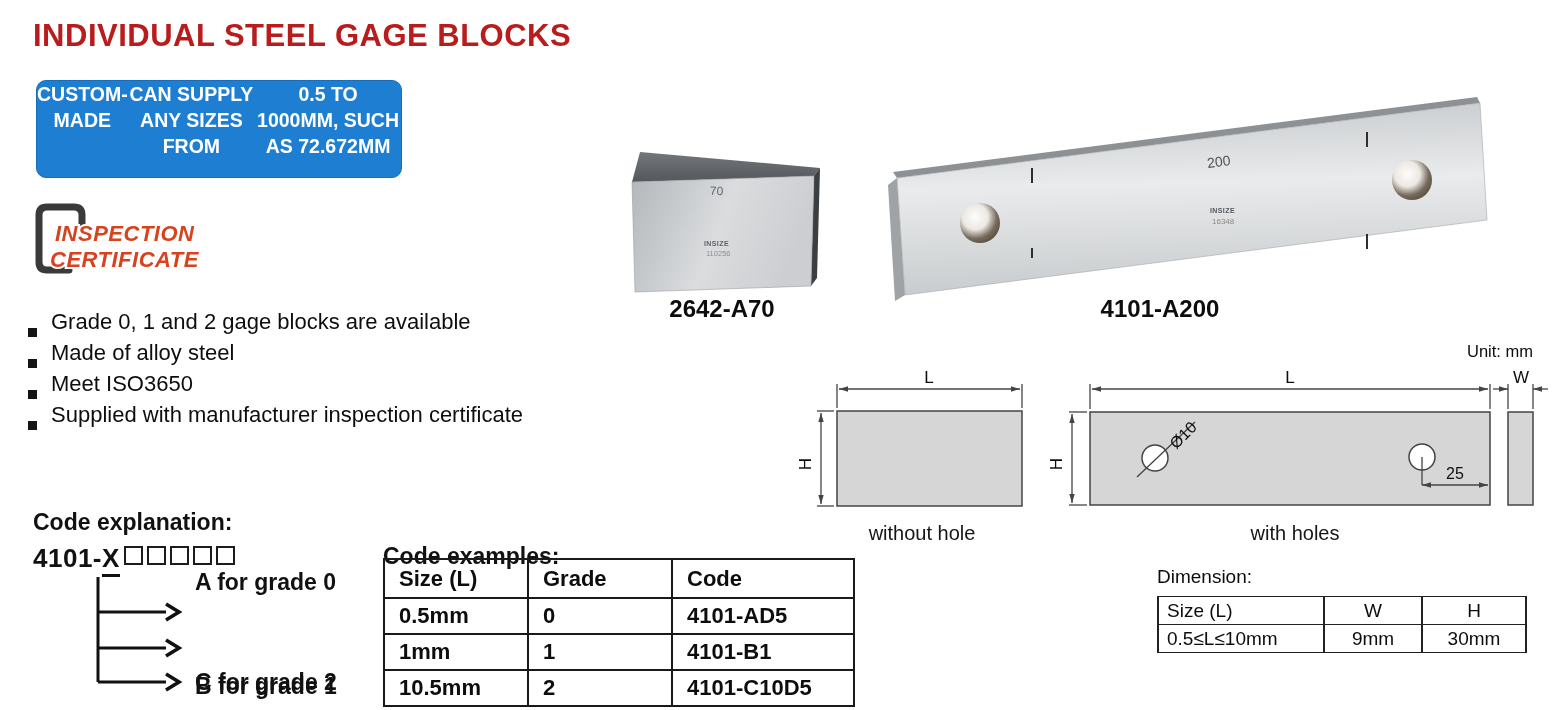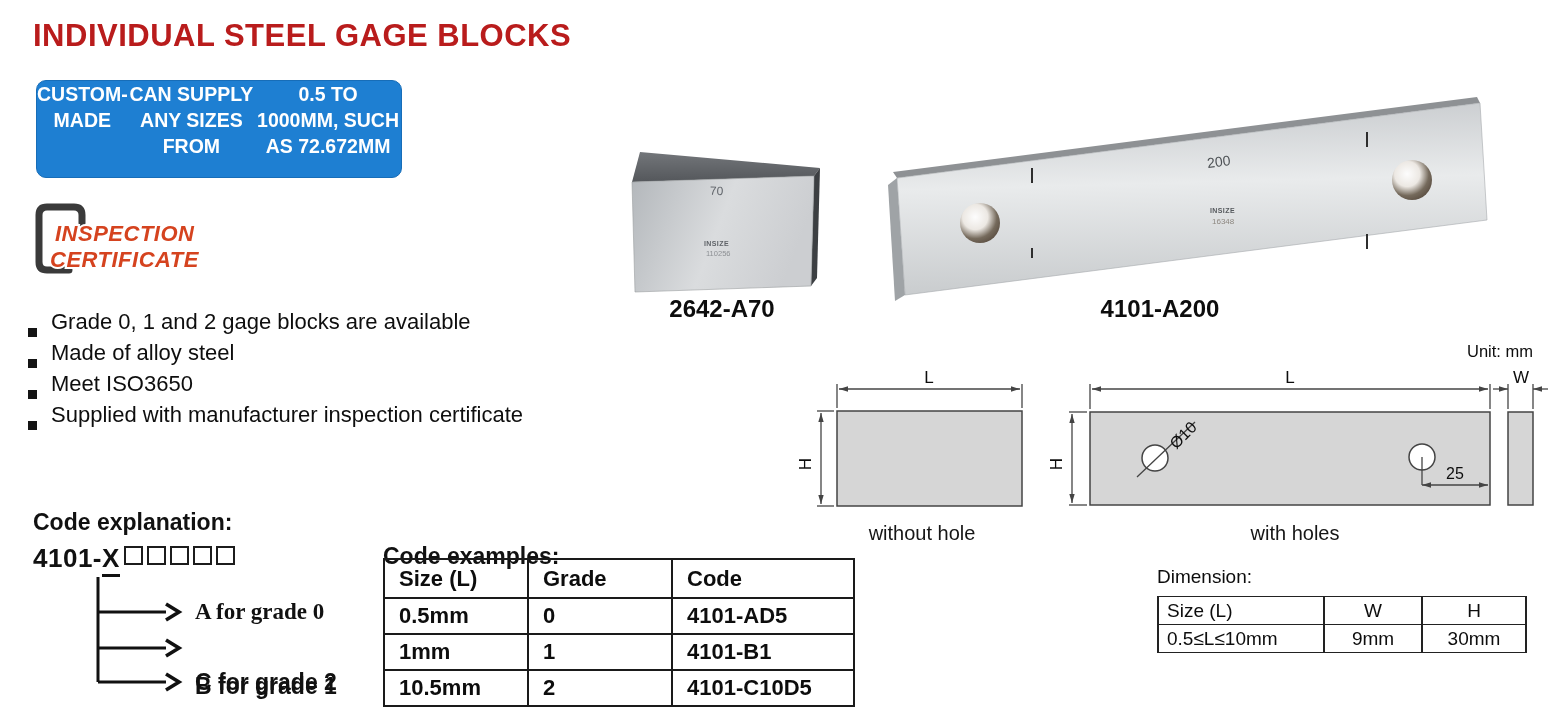--- a/index.html
+++ b/index.html
@@ -205,21 +205,21 @@
     <line x1="10" y1="38" x2="78" y2="38"></line>
     <line x1="10" y1="74" x2="78" y2="74"></line>
     <line x1="10" y1="108" x2="78" y2="108"></line>
   </g>
   <g stroke="#111" stroke-width="3.6" fill="none">
     <polyline points="78,30 91,38 78,46"></polyline>
     <polyline points="78,66 91,74 78,82"></polyline>
     <polyline points="78,100 91,108 78,116"></polyline>
   </g>
 </svg>
-<div class="abs branchlab" style="top:599px;font-family:Liberation Serif, serif;">A for grade 0</div>
+<div class="abs branchlab" style="top:569px;">A for grade 0</div>
 <div class="abs branchlab" style="top:673px;">B for grade 1</div>
 <div class="abs branchlab" style="top:669px;">C for grade 2</div>
 
 <div class="abs" id="codeex-h">Code examples:</div>
 <table class="abs" id="codeex">
   <tbody>
       <tr>
     <th class="c1">Size (L)</th>
     <th class="c2">Grade</th>
     <th class="c3">Code</th>

